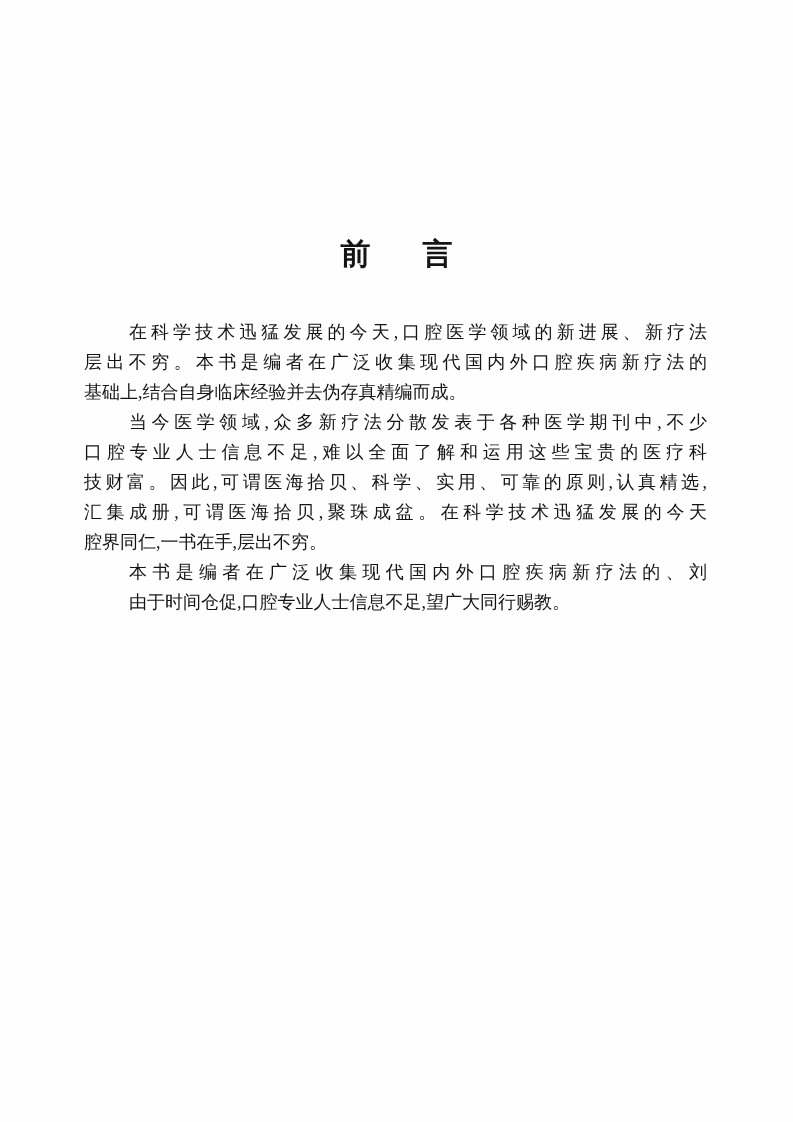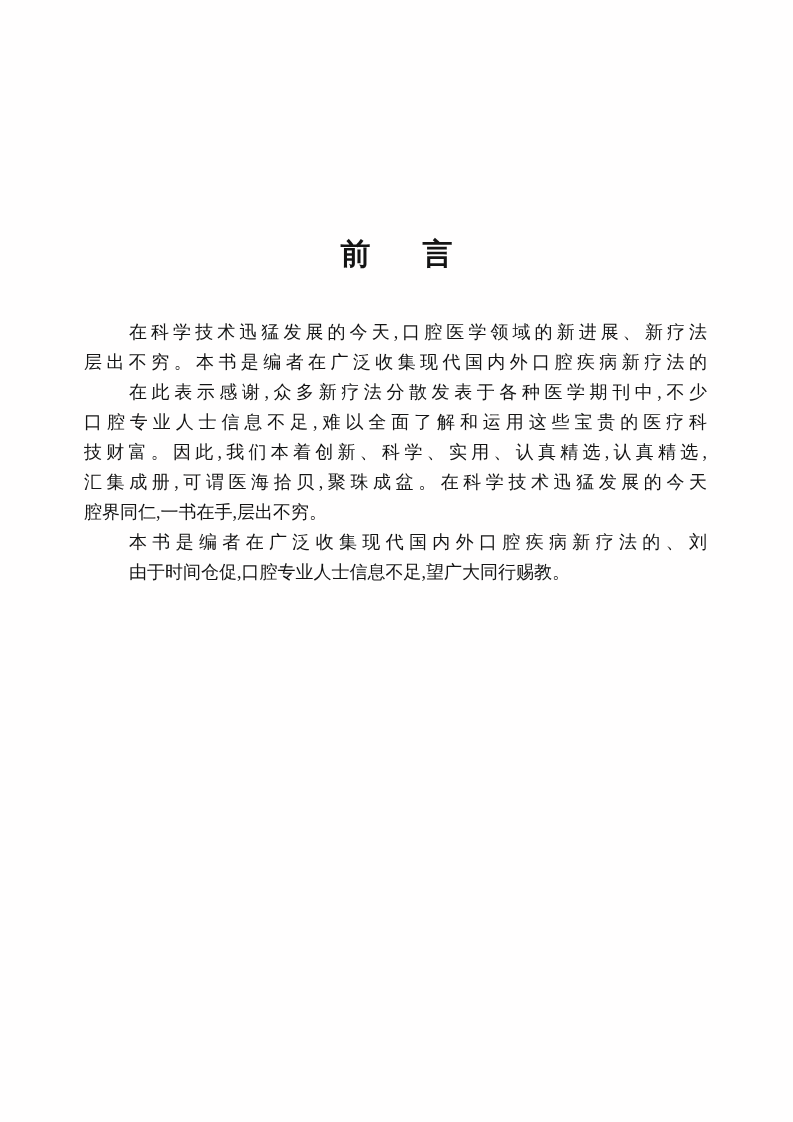--- a/index.html
+++ b/index.html
@@ -58,22 +58,23 @@
 <div class="page">
 
   <h1 class="title">
     <span>前</span>
     <span>言</span>
   </h1>
 
   <div class="body-block">
     <div class="line indent full">在科学技术迅猛发展的今天,口腔医学领域的新进展、新疗法</div>
     <div class="line full">层出不穷。本书是编者在广泛收集现代国内外口腔疾病新疗法的</div>
-    <div class="line indent full">在此表示感谢,众多新疗法分散发表于各种医学期刊中,不少</div>
+    <div class="line">基础上,结合自身临床经验并去伪存真精编而成。</div>
+    <div class="line indent full">当今医学领域,众多新疗法分散发表于各种医学期刊中,不少</div>
     <div class="line full">口腔专业人士信息不足,难以全面了解和运用这些宝贵的医疗科</div>
-    <div class="line full">技财富。因此,我们本着创新、科学、实用、认真精选,认真精选,</div>
+    <div class="line full">技财富。因此,可谓医海拾贝、科学、实用、可靠的原则,认真精选,</div>
     <div class="line full">汇集成册,可谓医海拾贝,聚珠成盆。在科学技术迅猛发展的今天</div>
     <div class="line">腔界同仁,一书在手,层出不穷。</div>
     <div class="line indent full">本书是编者在广泛收集现代国内外口腔疾病新疗法的、刘</div>
     <div class="line indent">由于时间仓促,口腔专业人士信息不足,望广大同行赐教。</div>
   </div>
 
 </div>
 
 </body></html>

